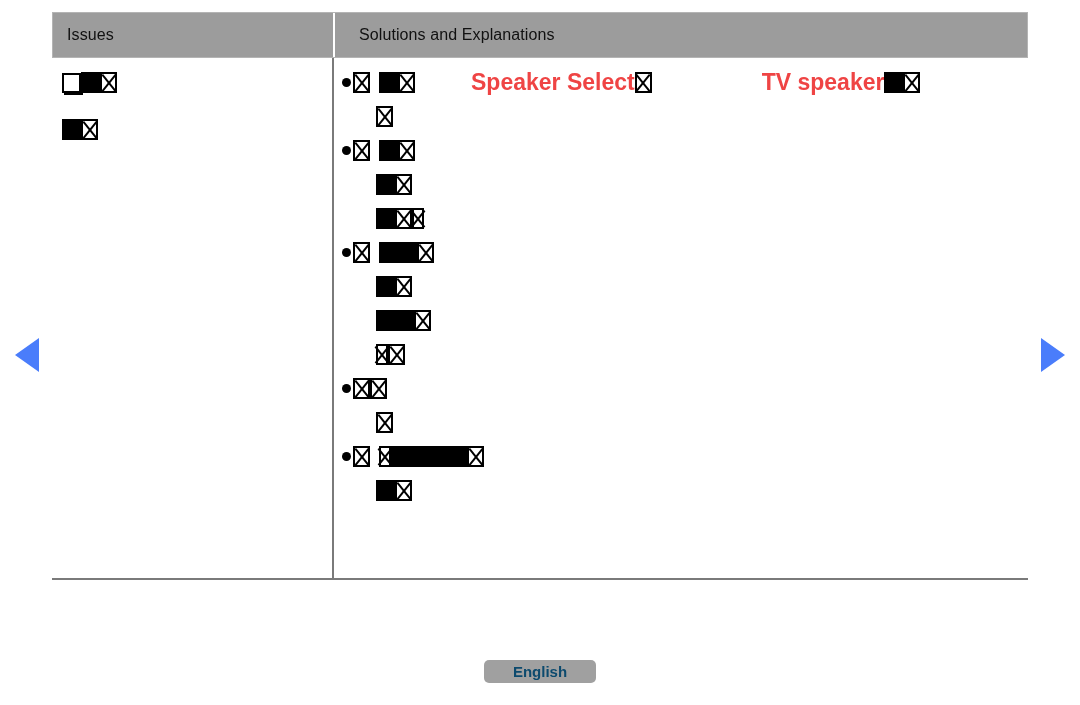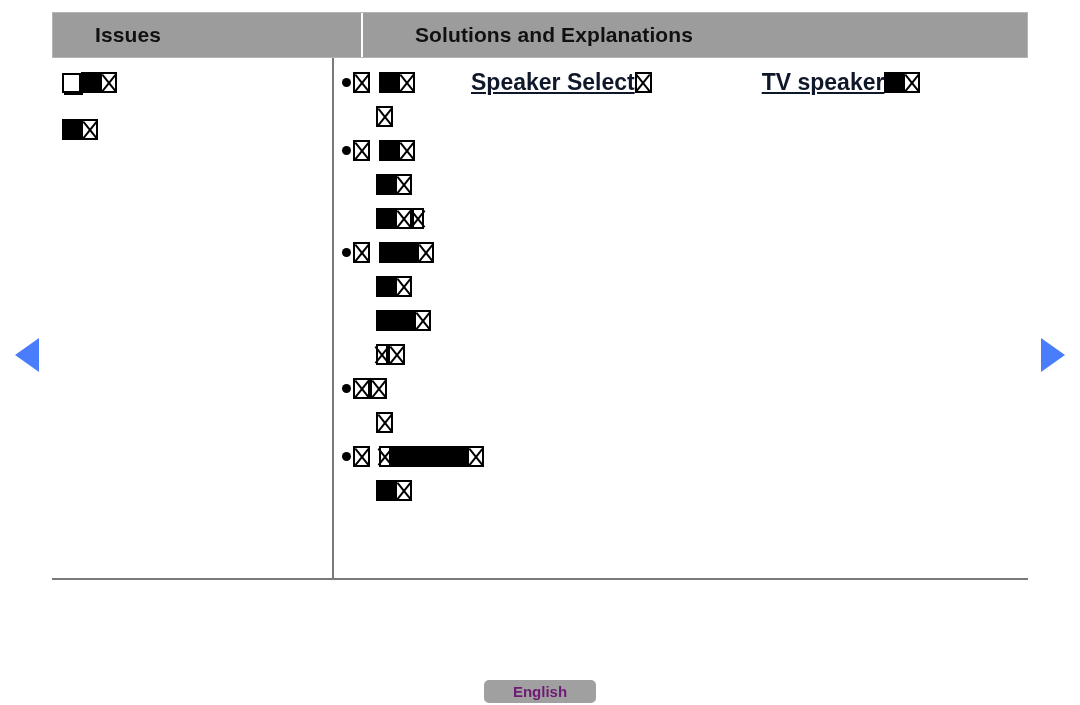--- a/index.html
+++ b/index.html
@@ -28,27 +28,26 @@
   .thead {
     display: flex;
     background: #9c9c9c;
     border: 1px solid #b4b4b4;
     box-sizing: border-box;
     height: 46px;
   }
   .th {
     display: flex;
     align-items: center;
-    font-size: 21px;
-    font-weight: bold;
+    font-size: 16px;
+    font-weight: normal;
     color: #111111;
     box-sizing: border-box;
     padding-left: 14px;
     letter-spacing: 0.1px;
-    margin-left: 28px;
   }
   .th-issues {
     width: 282px;
     border-right: 2px solid #ffffff;
   }
   .th-solutions {
     flex: 1 1 auto;
     padding-left: 24px;
   }
 
@@ -133,27 +132,26 @@
     background: #ffffff;
     box-shadow: 2px 2px 0 0 #000000;
     vertical-align: middle;
   }
   .sp { display: inline-block; width: 9px; }
   .sp-wide { display: inline-block; width: 56px; }
   .sp-huge { display: inline-block; width: 110px; }
   .indent { display: inline-block; width: 34px; }
 
   .link-text {
-    color: #0f172a;
+    color: #ef4444;
     font-size: 23px;
     font-weight: bold;
     line-height: 21px;
     vertical-align: middle;
     display: inline-block;
-    text-decoration: underline;
   }
 
   
   .nav-arrow {
     position: absolute;
     top: 338px;
     width: 0;
     height: 0;
     cursor: pointer;
   }
@@ -167,30 +165,30 @@
     right: 15px;
     border-top: 17px solid transparent;
     border-bottom: 17px solid transparent;
     border-left: 24px solid #4a7dfb;
   }
 
   
   #lang-button {
     position: absolute;
     left: 484px;
-    top: 680px;
+    top: 660px;
     width: 112px;
     height: 23px;
     background: #a0a0a0;
     border: none;
     border-radius: 5px;
     font-family: "Liberation Sans", sans-serif;
     font-size: 15px;
     font-weight: bold;
-    color: #701a75;
+    color: #0c4a6e;
     text-align: center;
     line-height: 23px;
     padding: 0;
     cursor: pointer;
   }
 </style>
 </head>
 <body>
 
 <div id="table-wrap">

